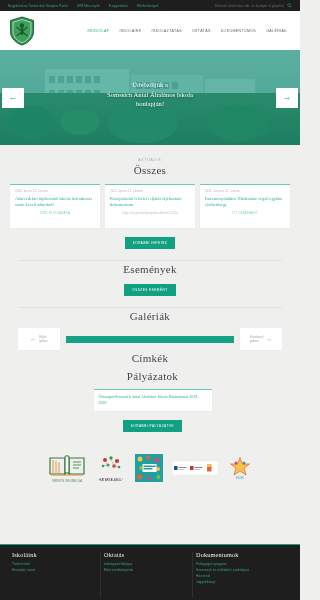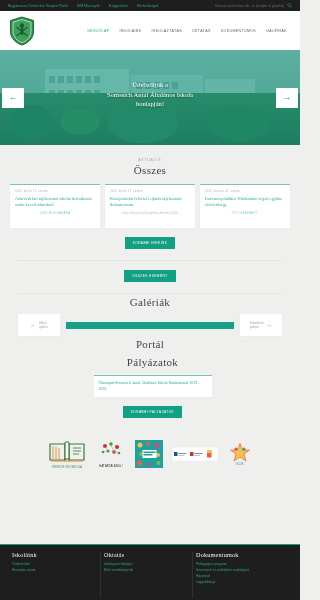--- a/index.html
+++ b/index.html
@@ -288,20 +288,21 @@
         <div class="card-meta link">ITT OLVASHATÓ</div>
       </div>
     </div>
 
     <button class="btn">Korábbi híreink</button>
   </div>
 
   <div class="divider"></div>
 
   <div class="section">
+    <h2 class="sect-title">Események</h2>
     <button class="btn">Összes esemény</button>
   </div>
 
   <div class="divider"></div>
 
   <div class="section">
     <h2 class="sect-title">Galériák</h2>
     <div class="gallery-row">
       <div class="gal-nav">
         <span class="arr">←</span>
@@ -315,21 +316,21 @@
         <span>
           <span>Következő</span><br>
           <span>galéria</span>
         </span>
         <span class="arr">→</span>
       </div>
     </div>
   </div>
 
   <div class="section">
-    <h2 class="sect-title">Portál</h2>
+    <h2 class="sect-title">Címkék</h2>
   </div>
 
   <div class="section" style="margin-top:6px;padding-left:15px;">
     <h2 class="sect-title">Pályázatok</h2>
     <div class="tender-card">
       <div class="tender-title">Öttusapár-Somssich Antal Általános Iskola Határtalanul 2019–2020</div>
     </div>
     <button class="btn">Korábbi pályázatok</button>
   </div>
 

